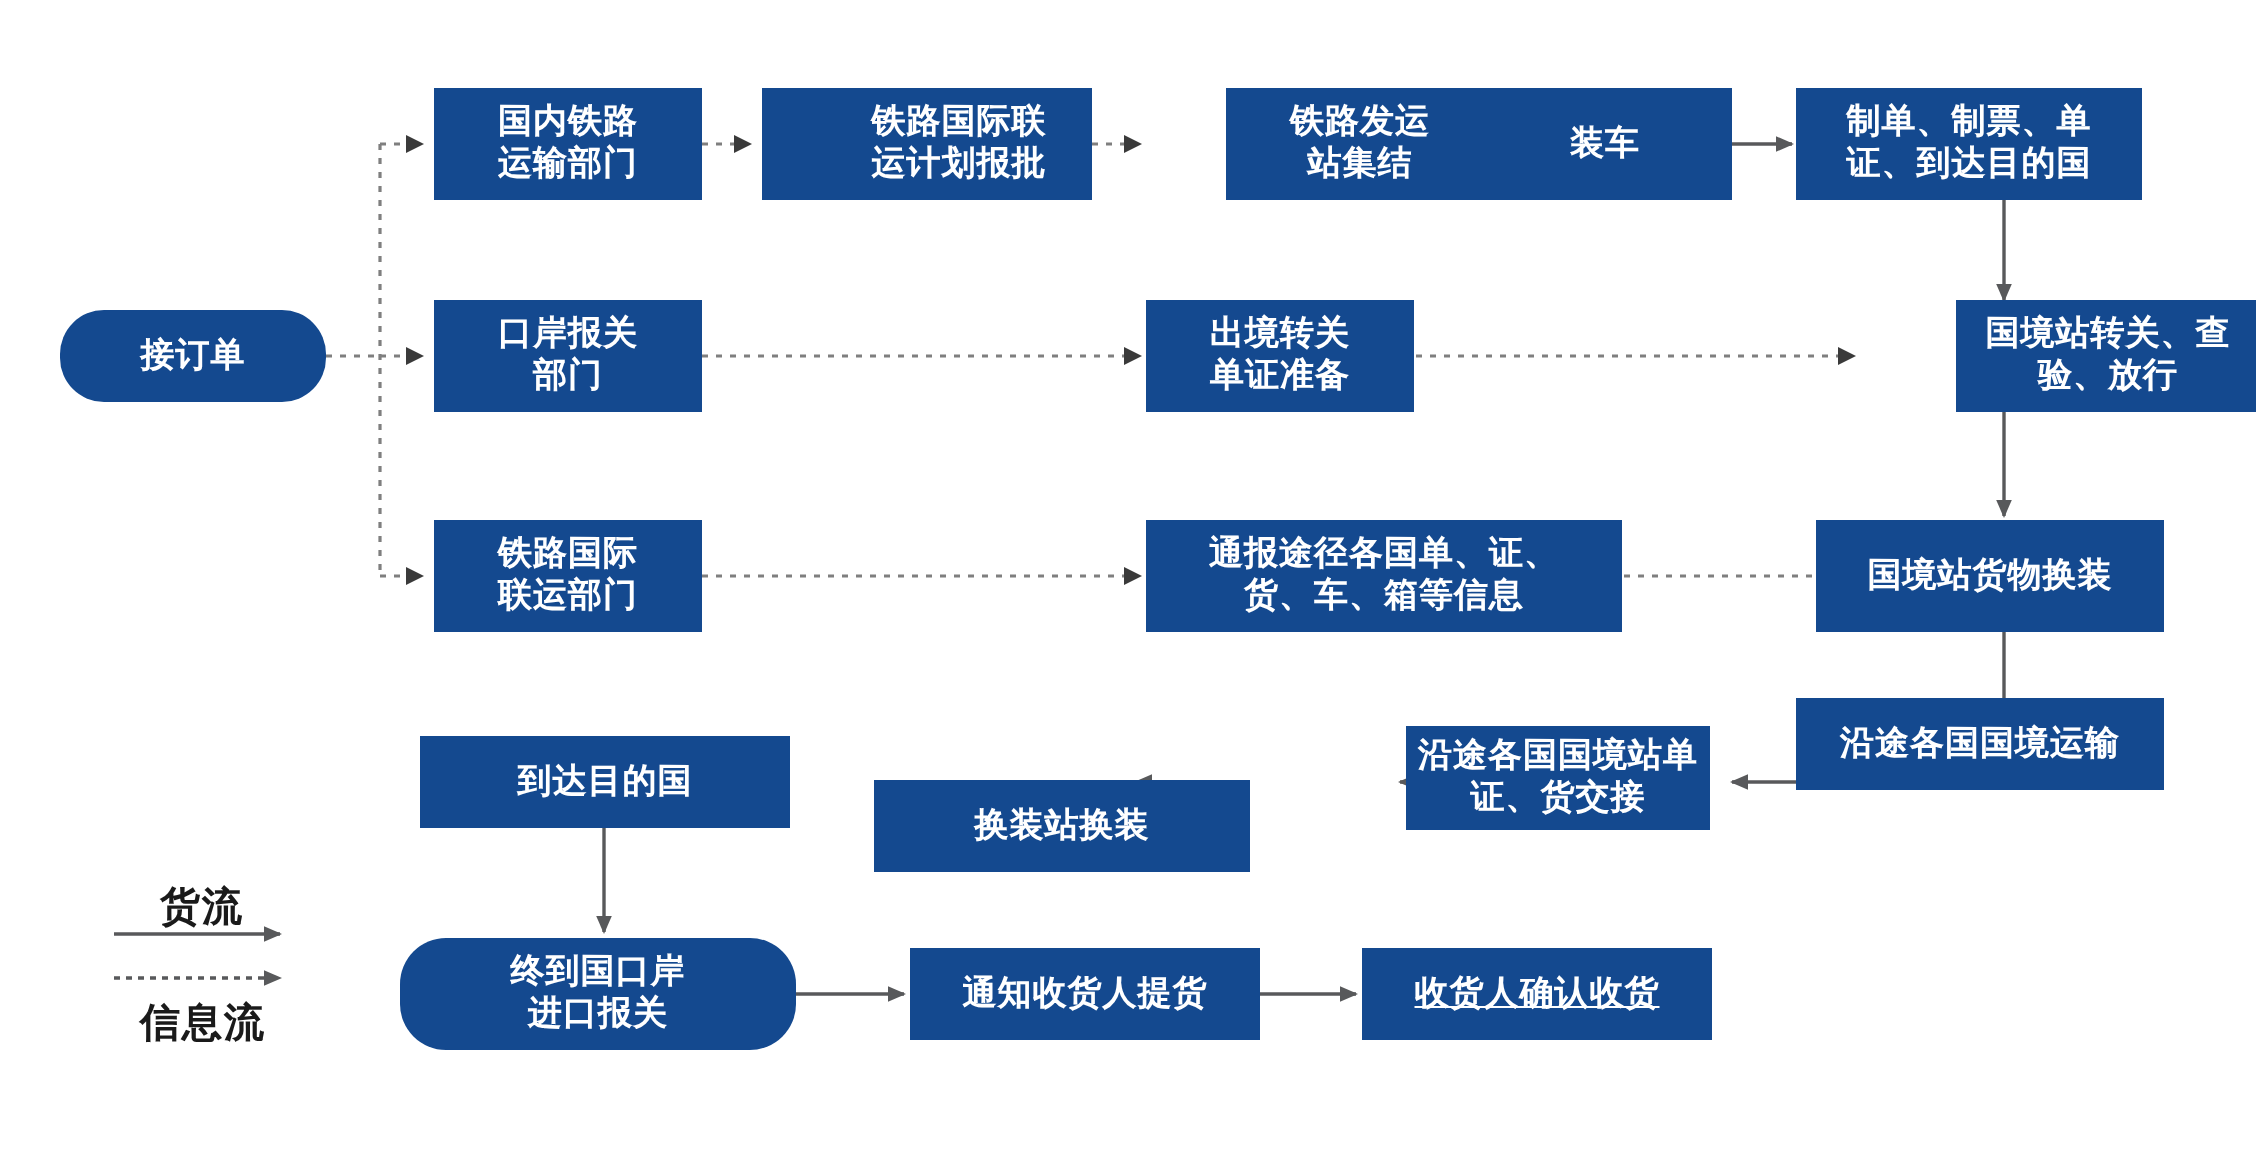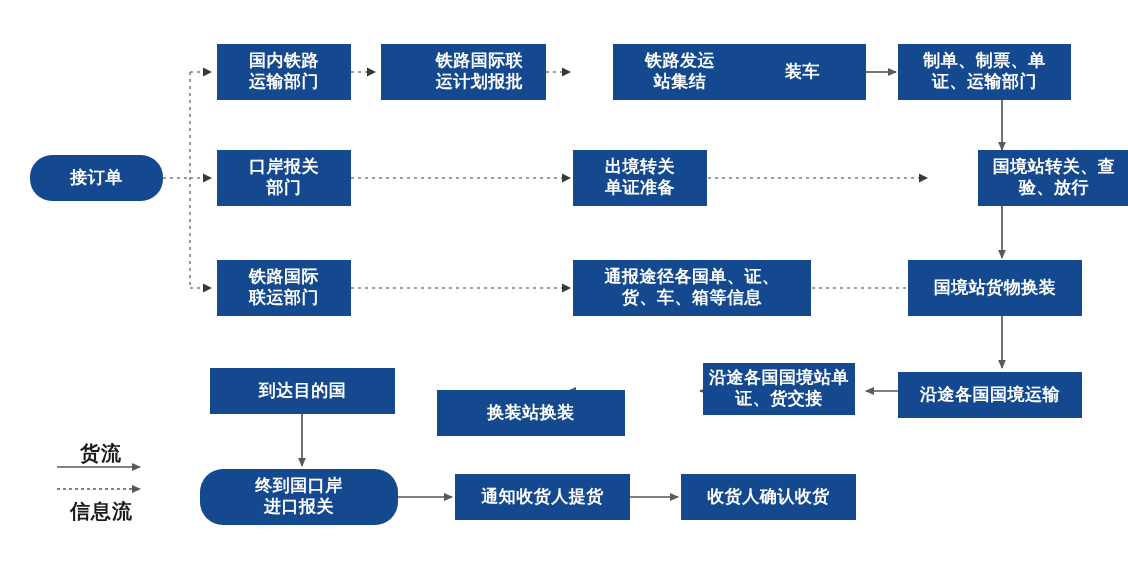--- a/index.html
+++ b/index.html
@@ -110,42 +110,42 @@
 
   <div class="node" style="left:30px;top:155px;width:133px;height:46px;border-radius:22px;">接订单</div>
   <div class="node" style="left:217px;top:44px;width:134px;height:56px;">国内铁路
 运输部门</div>
   <div class="node" style="left:381px;top:44px;width:165px;height:56px;padding-left:36px;">铁路国际联
 运计划报批</div>
   <div class="node" style="left:573px;top:44px;width:134px;height:56px;margin-left:40px;">铁路发运
 站集结</div>
   <div class="node" style="left:739px;top:44px;width:127px;height:56px;">装车</div>
   <div class="node" style="left:898px;top:44px;width:173px;height:56px;">制单、制票、单
-证、运输部门</div>
+证、到达目的国</div>
 
   <div class="node" style="left:217px;top:150px;width:134px;height:56px;">口岸报关
 部门</div>
   <div class="node" style="left:573px;top:150px;width:134px;height:56px;">出境转关
 单证准备</div>
   <div class="node" style="left:930px;top:150px;width:152px;height:56px;margin-left:48px;">国境站转关、查
 验、放行</div>
 
   <div class="node" style="left:217px;top:260px;width:134px;height:56px;">铁路国际
 联运部门</div>
   <div class="node" style="left:573px;top:260px;width:238px;height:56px;">通报途径各国单、证、
 货、车、箱等信息</div>
   <div class="node" style="left:908px;top:260px;width:174px;height:56px;">国境站货物换装</div>
 
-  <div class="node" style="left:898px;top:372px;width:184px;height:46px;">沿途各国国境运输</div>
+  <div class="node" style="left:898px;top:349px;width:184px;height:46px;">沿途各国国境运输</div>
   <div class="node" style="left:703px;top:363px;width:152px;height:52px;">沿途各国国境站单
 证、货交接</div>
   <div class="node" style="left:437px;top:368px;width:188px;height:46px;margin-top:22px;">换装站换装</div>
   <div class="node" style="left:210px;top:368px;width:185px;height:46px;">到达目的国</div>
 
   <div class="node" style="left:200px;top:469px;width:198px;height:56px;border-radius:23px;">终到国口岸
 进口报关</div>
   <div class="node" style="left:455px;top:474px;width:175px;height:46px;">通知收货人提货</div>
-  <div class="node" style="left:681px;top:474px;width:175px;height:46px;">收货人确认收货</div>
+  <div class="node" style="left:681px;top:474px;width:175px;height:46px;text-decoration:underline;">收货人确认收货</div>
 
   <div class="legend-label" style="left:80px;top:440px;">货流</div>
   <div class="legend-label" style="left:70px;top:498px;">信息流</div>
 
 </div>
 
 </body></html>

